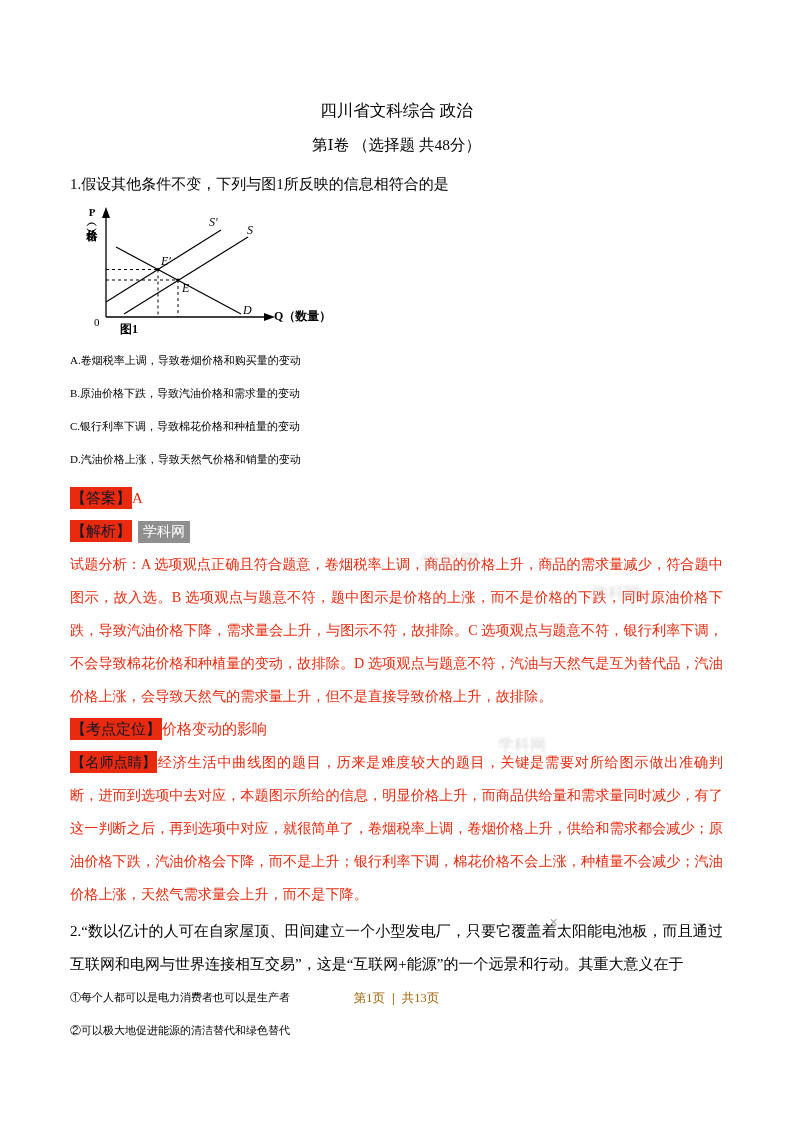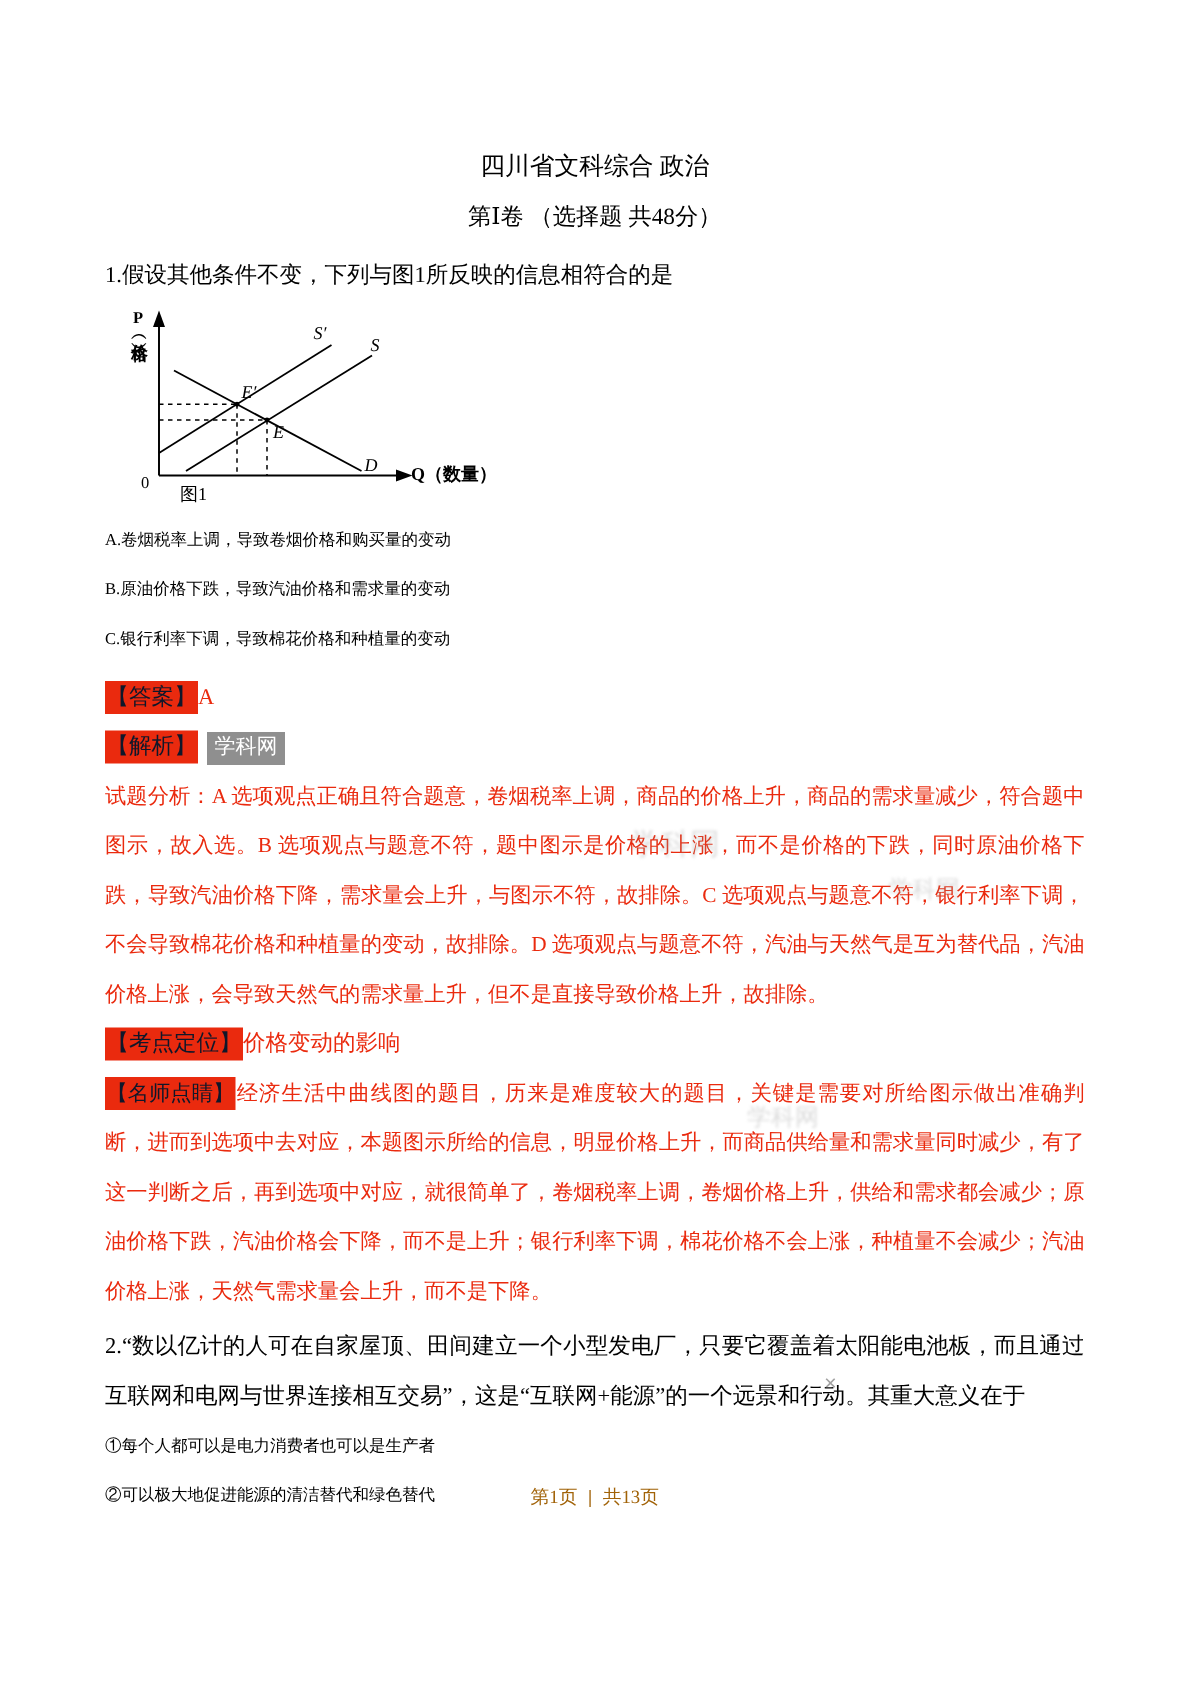--- a/index.html
+++ b/index.html
@@ -19,21 +19,21 @@
   .stem { font-size:15px; line-height:24px; margin-top:16px; }
 
   
   .figure { position:relative; width:275px; height:140px; margin:6px 0 2px 6px; }
   .figure svg { position:absolute; left:0; top:0; }
   .flabel { position:absolute; font-size:12px; font-style:italic; white-space:nowrap; }
   .faxis  { position:absolute; font-style:normal; font-weight:bold; font-size:12px; white-space:nowrap; }
   .fylabel { position:absolute; left:8px; top:4px; font-weight:bold; font-size:11px;
              writing-mode:vertical-rl; text-orientation:upright; letter-spacing:1px; }
   .forigin { position:absolute; left:18px; top:114px; font-size:11px; }
-  .fcaption { position:absolute; left:44px; top:119px; font-weight:normal; font-size:12px; }
+  .fcaption { position:absolute; left:44px; top:119px; font-weight:bold; font-size:12px; }
 
   .opt { font-size:11px; line-height:33px; }
 
   .line { font-size:15px; line-height:33px; }
   .mt { margin-top:6px; }
   .tag {
     background:var(--accent-red, #ea2a0e);
     color:#0f172a;
     padding:0 1px;
     display:inline-block;
@@ -109,20 +109,21 @@
       <span class="flabel" style="left:171px; top:21px;">S</span>
       <span class="flabel" style="left:167px; top:101px;">D</span>
       <span class="flabel" style="left:85px; top:52px;">E′</span>
       <span class="flabel" style="left:106px; top:79px;">E</span>
       <span class="fcaption">图1</span>
     </div>
 
     <div class="opt">A.卷烟税率上调，导致卷烟价格和购买量的变动</div>
     <div class="opt">B.原油价格下跌，导致汽油价格和需求量的变动</div>
     <div class="opt">C.银行利率下调，导致棉花价格和种植量的变动</div>
+    <div class="opt">D.汽油价格上涨，导致天然气价格和销量的变动</div>
 
     <div class="line mt">
       <span class="tag">【答案】</span><span class="red">A</span>
     </div>
 
     <div class="line">
       <span class="tag">【解析】</span><span class="brand">学科网</span>
     </div>
 
     <div class="para red">试题分析：A 选项观点正确且符合题意，卷烟税率上调，商品的价格上升，商品的需求量减少，符合题中图示，故入选。B 选项观点与题意不符，题中图示是价格的上涨，而不是价格的下跌，同时原油价格下跌，导致汽油价格下降，需求量会上升，与图示不符，故排除。C 选项观点与题意不符，银行利率下调，不会导致棉花价格和种植量的变动，故排除。D 选项观点与题意不符，汽油与天然气是互为替代品，汽油价格上涨，会导致天然气的需求量上升，但不是直接导致价格上升，故排除。</div>

